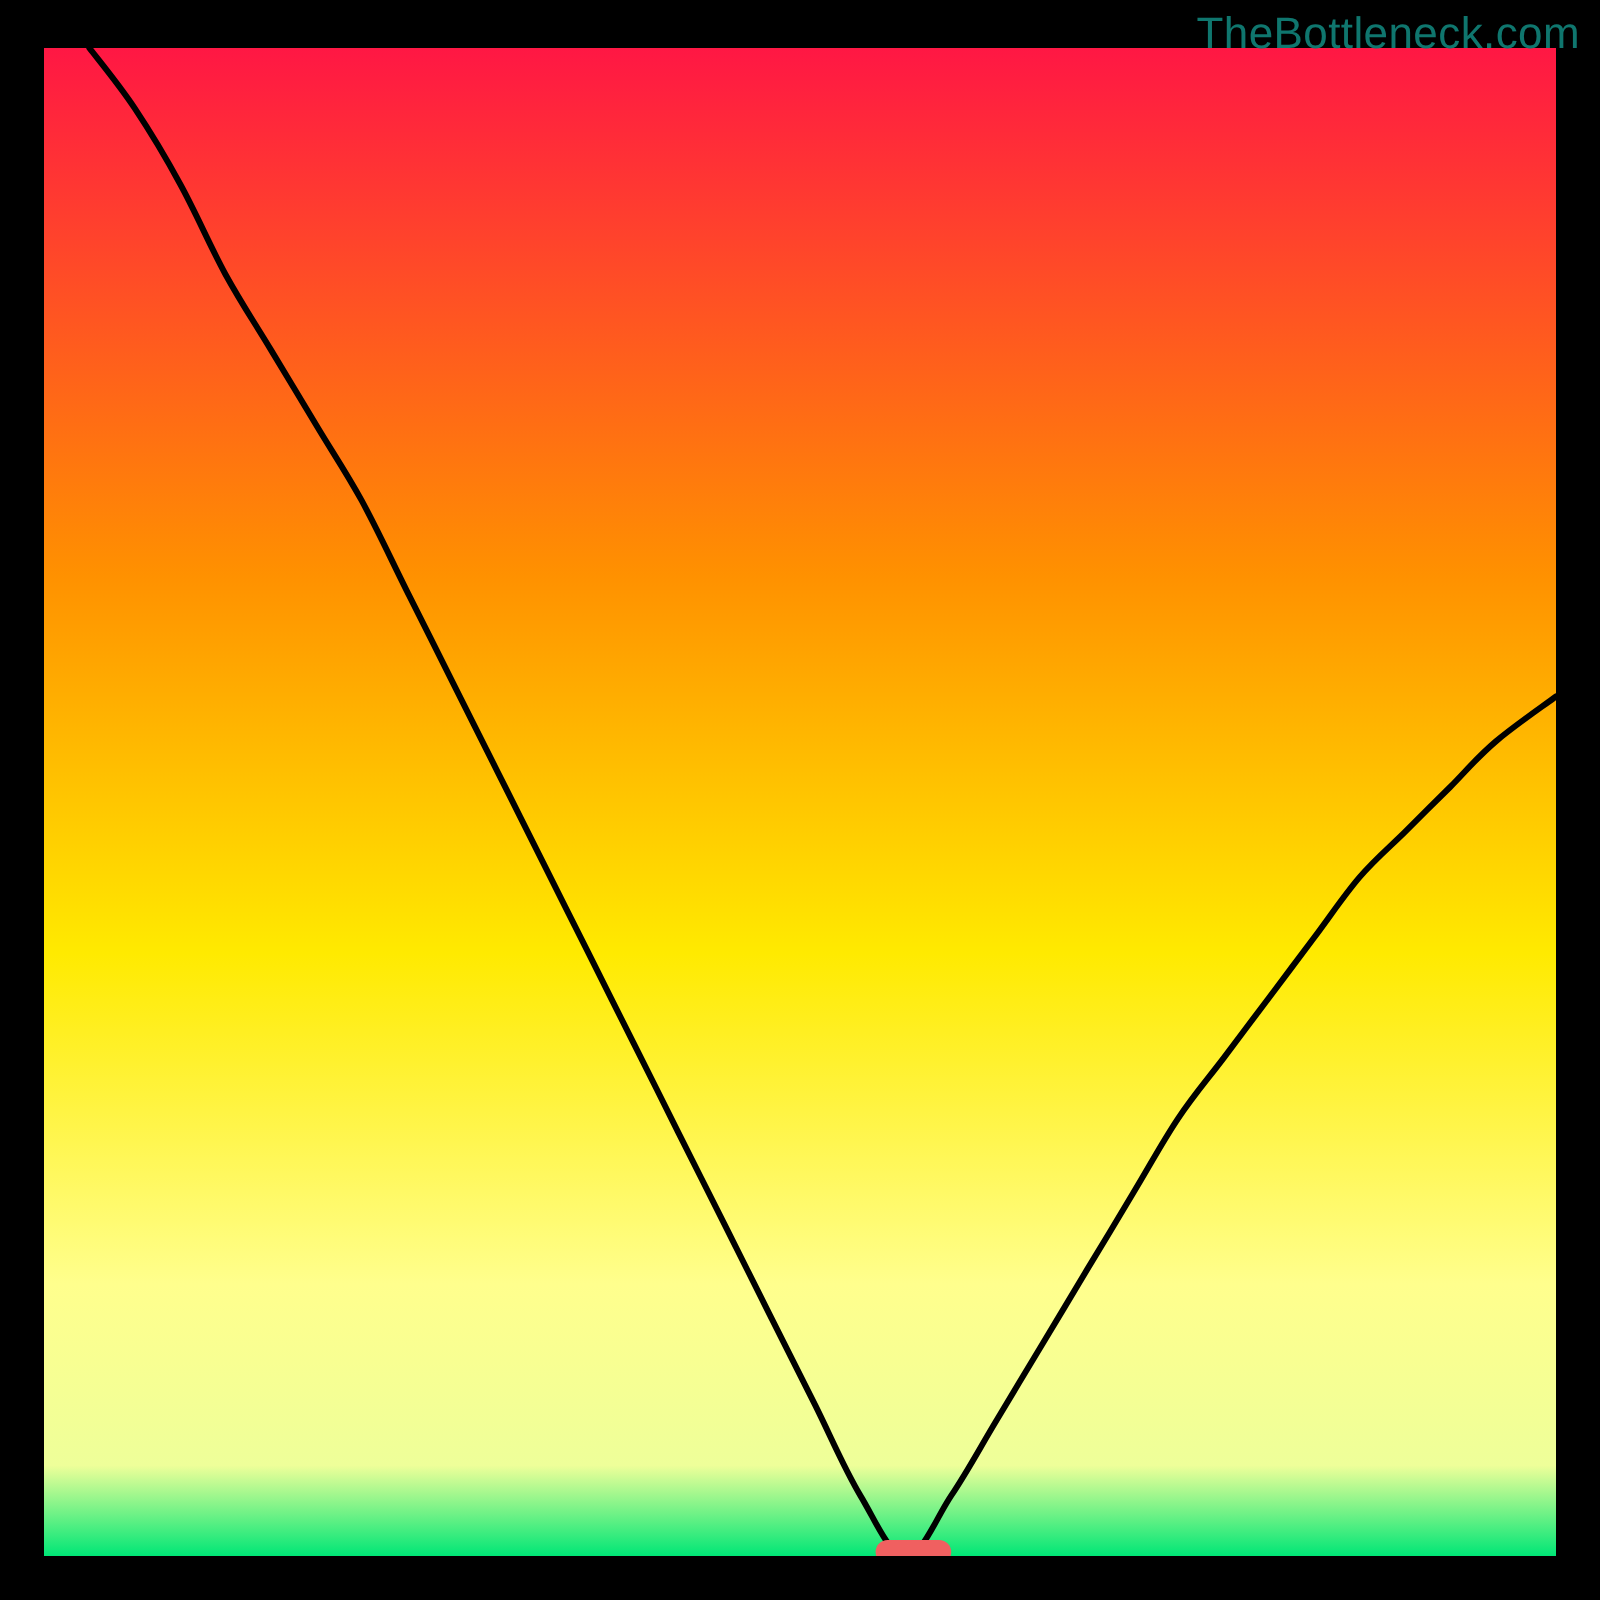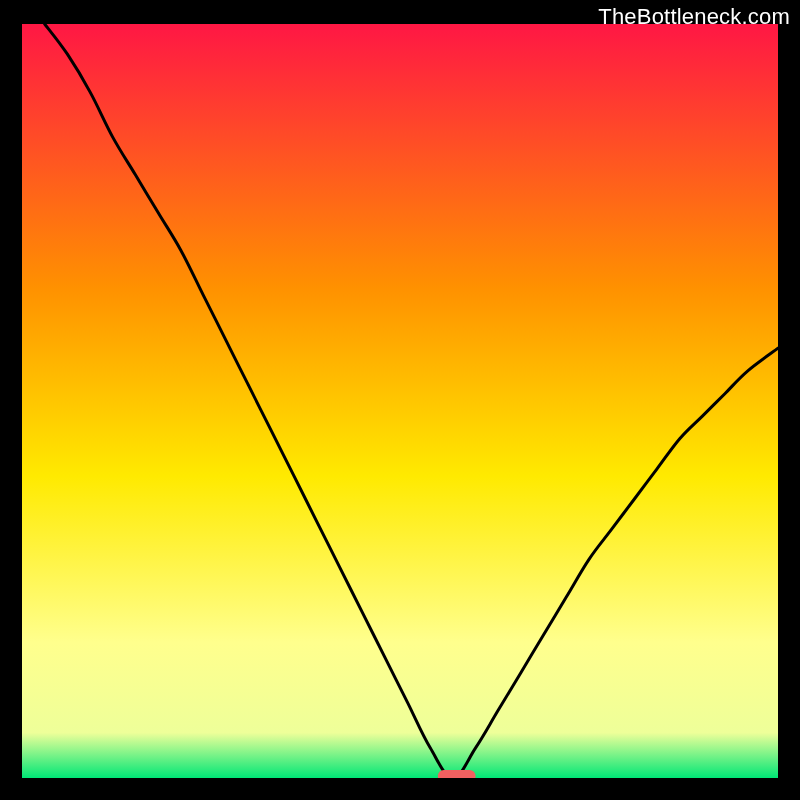--- a/index.html
+++ b/index.html
@@ -13,21 +13,21 @@
   }
   .container {
     position: relative;
     width: 800px;
     height: 800px;
   }
   .watermark {
     position: absolute;
     top: 4px;
     right: 10px;
-    color: #ffffff;
+    color: #0f766e;
     font-size: 22px;
     z-index: 10;
     letter-spacing: 0.2px;
     text-align: right;
   }
   
   .plot {
     position: absolute;
     left: 22px;
     top: 24px;

